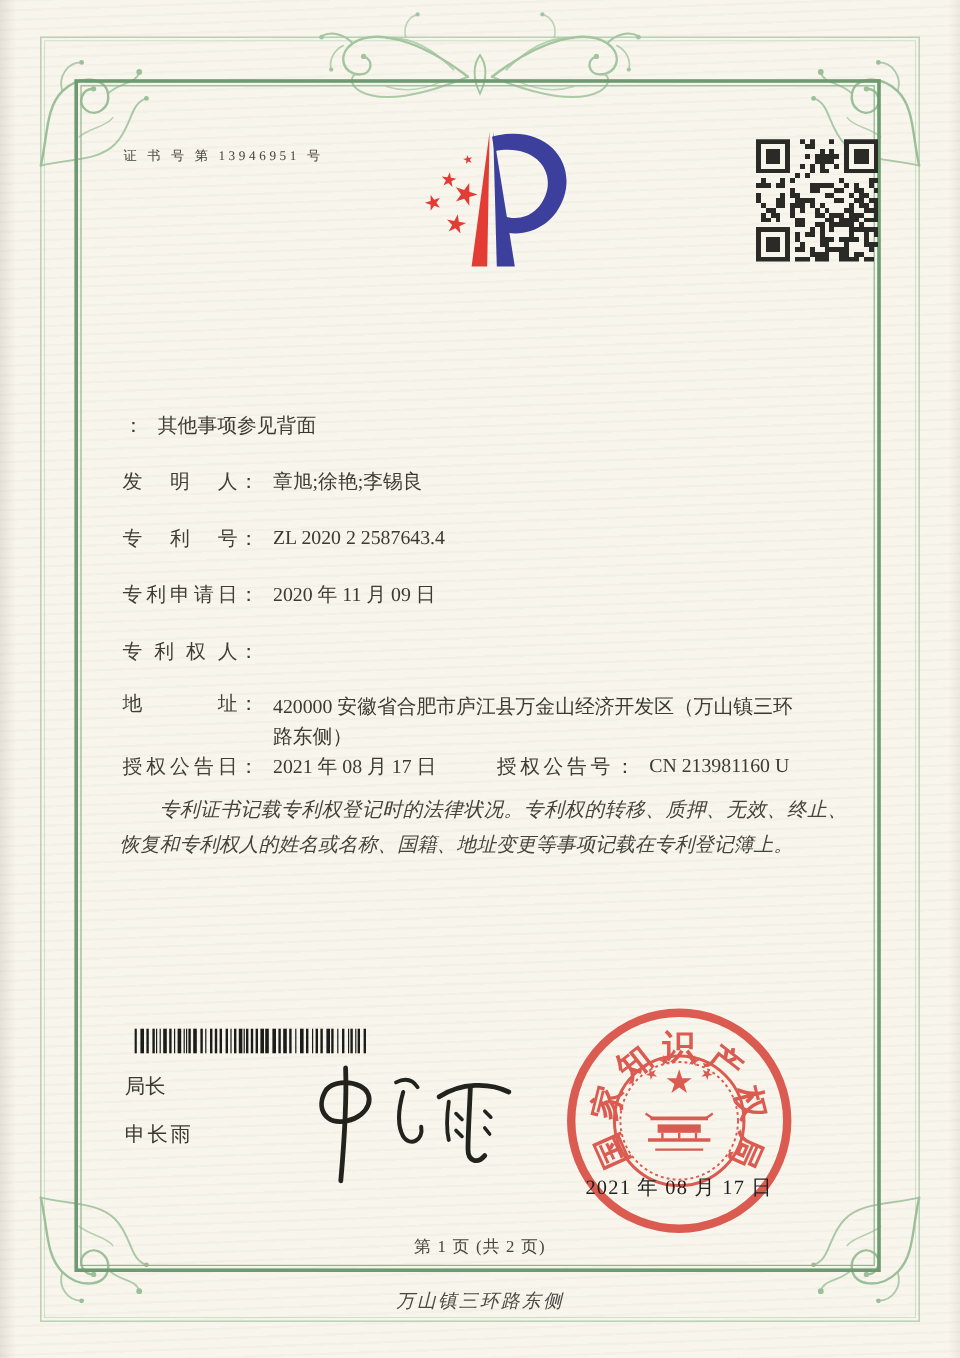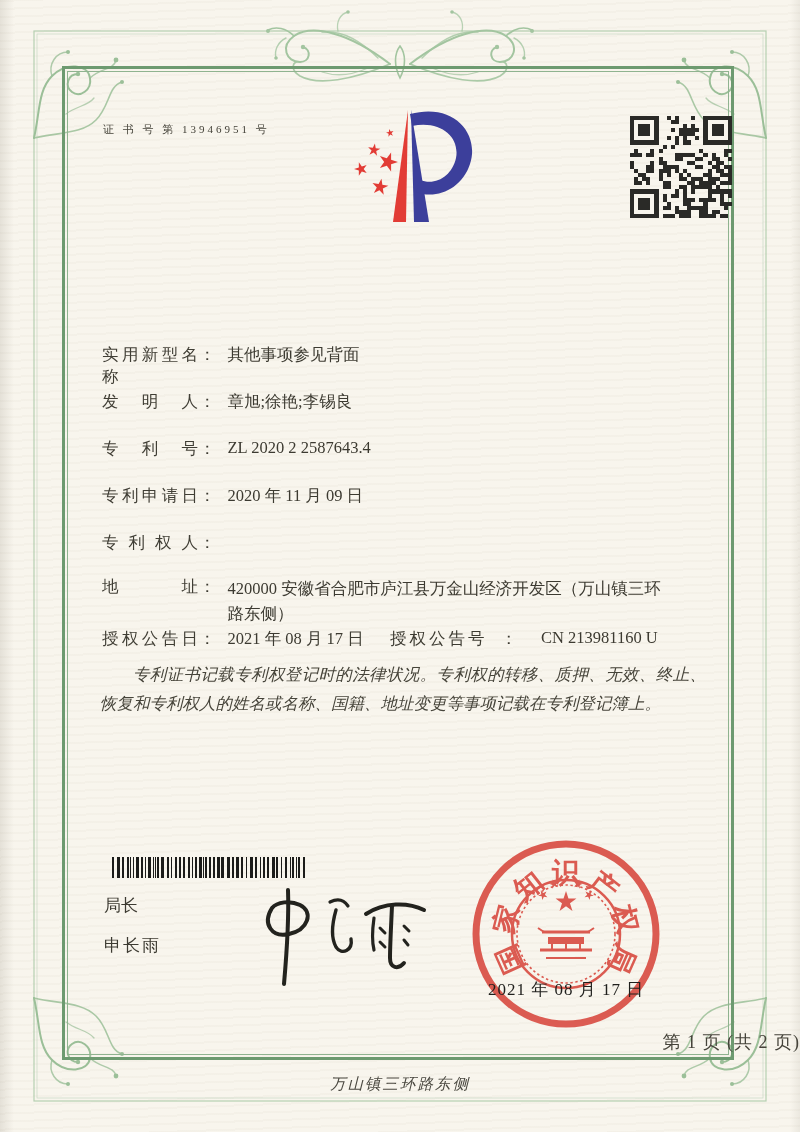--- a/index.html
+++ b/index.html
@@ -35,35 +35,35 @@
     font-size:38px;font-weight:600;letter-spacing:10px;color:#2b2a25;
   }
   .row{position:absolute;left:102px;right:66px;font-size:16.5px;color:#3c3a31;display:flex;align-items:flex-start;}
   .flabel{
     display:inline-block;width:96px;flex:0 0 96px;
     text-align:justify;text-align-last:justify;color:#403e35;
   }
   .colon{margin:0 12px 0 1px;}
   .fvalue{display:inline-block;}
   .addr-val{width:436px;line-height:25px;}
-  .pair2{position:absolute;left:288px;top:0;display:flex;gap:12px;}
+  .pair2{position:absolute;left:312px;top:0;display:flex;}
   .paragraphs{
     position:absolute;left:100px;top:660px;width:606px;
     font-size:16.5px;line-height:29px;text-align:justify;color:#46443a;
     font-style:italic;
   }
   .paragraphs p{margin:0;text-indent:2em;}
   .director-title{position:absolute;left:104px;top:894px;font-size:17px;color:#3c3a31;}
   .director-name{position:absolute;left:104px;top:934px;font-size:17px;letter-spacing:2px;color:#3c3a31;}
   .seal{position:absolute;left:468px;top:836px;width:196px;height:196px;}
   .seal-date{
     position:absolute;left:468px;top:978px;width:196px;text-align:center;
     font-size:17px;letter-spacing:1px;color:#1f1f1c;z-index:5;
   }
-  .page-number{position:absolute;left:0;right:0;top:1030px;text-align:right;font-size:18px;color:#45433a;letter-spacing:1px;}
+  .page-number{position:absolute;left:0;right:0;top:1030px;text-align:center;font-size:14px;color:#45433a;letter-spacing:1px;}
   .back-note{position:absolute;left:0;right:0;top:1074px;text-align:center;font-size:15.5px;color:#4a4840;font-style:italic;letter-spacing:2px;}
   .ornament{position:absolute;inset:0;pointer-events:none;}
 </style>
 </head>
 <body>
 
 <div class="paper">
 
   <svg class="ornament" width="800" height="1132" viewBox="0 0 800 1132">
     <g stroke="#aecbab" stroke-width="1.2" fill="none" opacity="0.9">
@@ -337,21 +337,20 @@
       <rect x="18" y="0" width="7" height="7" fill="#2a2a27"></rect>
       <rect x="19" y="1" width="5" height="5" fill="#f8f5ed"></rect>
       <rect x="20" y="2" width="3" height="3" fill="#2a2a27"></rect>
       <rect x="0" y="18" width="7" height="7" fill="#2a2a27"></rect>
       <rect x="1" y="19" width="5" height="5" fill="#f8f5ed"></rect>
       <rect x="2" y="20" width="3" height="3" fill="#2a2a27"></rect>
     </svg>
 
 
   <div class="row" style="top:344px">
-    <span class="flabel">实用新型名称</span>
       <span class="colon">：</span>
     <span class="fvalue">其他事项参见背面</span>
   </div>
   <div class="row" style="top:391px">
     <span class="flabel">发明人</span>
       <span class="colon">：</span>
     <span class="fvalue">章旭;徐艳;李锡良</span>
   </div>
   <div class="row" style="top:438px">
     <span class="flabel">专利号</span>

